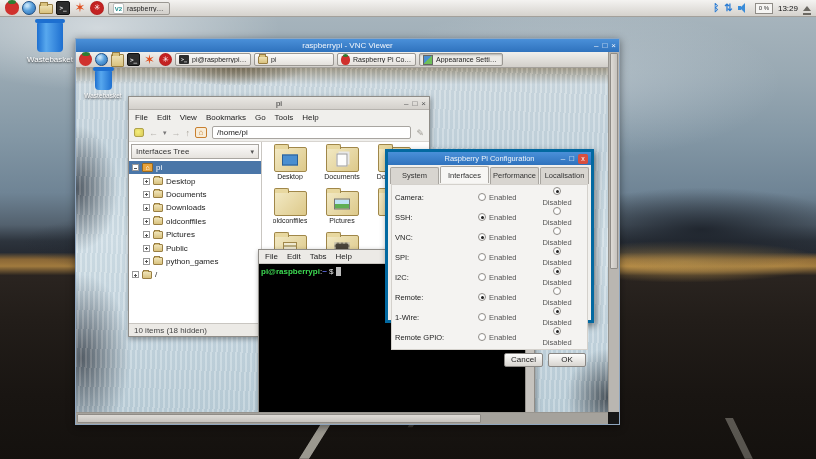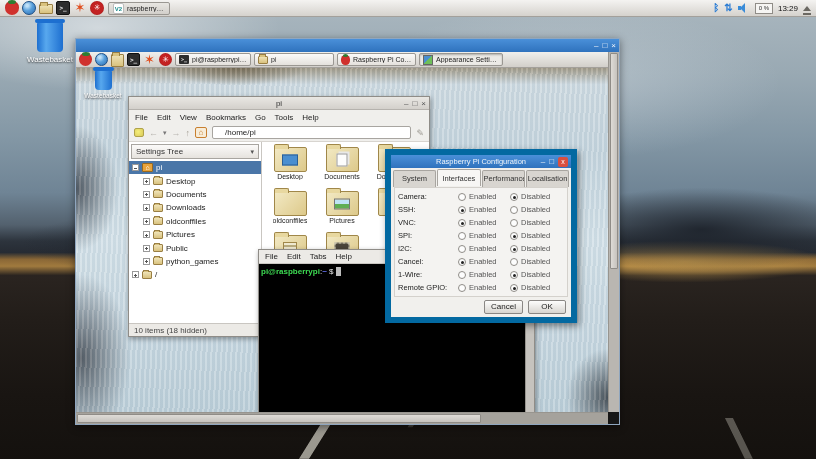--- a/index.html
+++ b/index.html
@@ -128,21 +128,21 @@
     background:#f0efec;border:1px solid #8f8c87;z-index:1;box-shadow:1px 2px 5px rgba(0,0,0,.35);display:flex;flex-direction:column;}
   .fm-titlebar{height:13px;background:linear-gradient(#e9e7e3,#d3d0cb);border-bottom:1px solid #b5b2ad;
     display:flex;align-items:center;font-size:8px;color:#333;position:relative;}
   .fm-titlebar .title{flex:1;text-align:center;}
   .fm-titlebar .win-controls{color:#555;}
   .fm-menubar{height:14px;display:flex;align-items:center;gap:9px;padding:0 6px;font-size:8px;color:#222;background:#f0efec;}
   .fm-toolbar{height:18px;display:flex;align-items:center;gap:5px;padding:0 5px;background:#f0efec;border-bottom:1px solid #d8d5d0;}
   .tbi{font-size:9px;line-height:10px;color:#b8b5b0;}
   .tbi-newtab{width:10px;height:9px;background:radial-gradient(circle at 40% 40%,#f5ef7a,#d9c95a);border:1px solid #b0a34a;border-radius:2px;}
   .tbi-home{width:12px;height:11px;border:1px solid #c87f2f;border-radius:2px;background:#f7ecd8;color:#c87f2f;font-size:8px;line-height:10px;text-align:center;}
-  .fm-path{flex:1;height:13px;background:#fff;border:1px solid #a8a5a0;border-radius:2px;font-size:8px;color:#222;padding:0 12px;line-height:11px;}
+  .fm-path{flex:1;height:13px;background:#fff;border:1px solid #a8a5a0;border-radius:2px;font-size:8px;color:#222;padding:0 4px;line-height:11px;}
   .fm-content{flex:1;display:flex;min-height:0;}
   .fm-sidebar{width:133px;background:#fff;border-right:1px solid #c9c6c1;display:flex;flex-direction:column;}
   .dir-combo{height:15px;margin:2px;border:1px solid #a8a5a0;background:linear-gradient(#fbfaf9,#e6e3de);
     display:flex;align-items:center;font-size:8px;color:#333;padding:0 4px;}
   .dir-combo .chev{margin-left:auto;font-size:7px;color:#555;}
   .tree{flex:1;overflow:hidden;font-size:8px;color:#222;}
   .tree-row{display:flex;align-items:center;gap:3px;height:13.4px;padding-left:3px;white-space:nowrap;}
   .tree-row.child{padding-left:14px;}
   .tree-row.sel{background:var(--selection-blue);color:#fff;}
   .expander{width:7px;height:7px;border:1px solid #999;background:#fff;position:relative;flex:0 0 auto;}
@@ -174,37 +174,37 @@
   .term-body{flex:1;position:relative;background:#000;font:8px "DejaVu Sans Mono",monospace;padding:3px 2px;}
   .term-scroll{position:absolute;right:0;top:0;bottom:0;width:9px;background:#c6c3be;border-left:1px solid #98958f;}
   .term-scroll .thumb{position:absolute;left:1px;right:1px;top:1px;height:34%;background:#a8a5a0;border-radius:1px;}
   .prompt-user{color:var(--terminal-green);font-weight:bold;}
   .prompt-colon{color:#e6e6e6;}
   .prompt-path{color:var(--terminal-blue);font-weight:bold;}
   .prompt-symbol{color:#e6e6e6;}
   .term-cursor{display:inline-block;width:5px;height:9px;background:#bdbdbd;vertical-align:text-bottom;margin-left:2px;}
 
   
-  .cfg-dialog{position:absolute;left:309px;top:97px;width:192px;height:174px;
-    background:#f1f0ed;border:6px solid #0369a1;z-index:3;display:flex;flex-direction:column;box-shadow:2px 3px 7px rgba(0,0,0,.45);}
+  .cfg-dialog{position:absolute;left:309px;top:97px;width:209px;height:174px;
+    background:#f1f0ed;border:3px solid #0369a1;z-index:3;display:flex;flex-direction:column;box-shadow:2px 3px 7px rgba(0,0,0,.45);}
   .cfg-titlebar{height:13px;background:linear-gradient(var(--titlebar-blue),#2f72bd);display:flex;align-items:center;
     color:#eef4fa;font-size:7.5px;position:relative;flex:0 0 auto;}
   .cfg-titlebar .title{flex:1;text-align:center;}
   .cfg-close{width:10px;height:10px;background:var(--dialog-close-red);border-radius:2px;color:#fff;
     font-size:7px;line-height:9px;text-align:center;}
   .cfg-tabs{display:flex;padding:2px 2px 0 2px;gap:1px;flex:0 0 auto;}
   .cfg-tab{flex:1;font-size:7.5px;color:#333;text-align:center;padding:3px 1px;background:#d8d5d0;
     border:1px solid #a8a5a0;border-bottom:none;border-radius:2px 2px 0 0;white-space:nowrap;overflow:hidden;}
   .cfg-tab.active{background:#f7f6f4;position:relative;top:-1px;padding-top:4px;}
   .cfg-rows{flex:1;margin:0 3px;border:1px solid #d4d1cc;background:#f4f3f1;padding:2px 3px;display:flex;flex-direction:column;justify-content:space-around;}
   .cfg-row{display:flex;align-items:center;font-size:7.5px;color:#222;}
   .cfg-row .cfg-label{flex:1;}
   .cfg-opt{display:flex;align-items:center;gap:3px;color:#555;}
   .opt-enabled{width:52px;}
-  .opt-disabled{width:54px;}
+  .opt-disabled{width:54px;flex-direction:column;}
   .radio{width:8px;height:8px;border:1px solid #8f8c87;border-radius:50%;background:#fdfdfd;position:relative;flex:0 0 auto;}
   .radio.sel::after{content:"";position:absolute;left:2px;top:2px;width:3px;height:3px;border-radius:50%;background:#222;}
   .cfg-buttons{height:20px;display:flex;align-items:center;justify-content:flex-end;gap:5px;padding:0 5px;flex:0 0 auto;}
   .cfg-btn{min-width:38px;height:14px;border:1px solid #8a8784;border-radius:2px;background:linear-gradient(#fdfdfc,#d8d5d0);
     font-size:8px;color:#222;text-align:center;line-height:12px;padding:0 6px;}
 </style>
 </head>
 <body>
 
 <div class="screen">
@@ -237,20 +237,21 @@
     </div>
   </div>
 
   <div class="wastebasket wb-outer">
     <div class="trash"></div>
     <div class="wb-label">Wastebasket</div>
   </div>
 
   <div class="vnc-window">
     <div class="vnc-titlebar">
+      <span class="title">raspberrypi - VNC Viewer</span>
       <span class="win-controls">
         <span>–</span>
         <span>□</span>
         <span>×</span>
       </span>
     </div>
     <div class="vnc-body">
       <div class="remote-view">
         <div class="inner-wallpaper"></div>
 
@@ -310,21 +311,21 @@
             <span class="tbi" style="font-size:7px;color:#777;">▾</span>
             <span class="tbi">→</span>
             <span class="tbi" style="color:#a9a49a;">↑</span>
             <span class="tbi-home">⌂</span>
             <span class="fm-path">/home/pi</span>
             <span class="tbi" style="color:#9a978f;">✎</span>
           </div>
           <div class="fm-content">
             <div class="fm-sidebar">
               <div class="dir-combo">
-                <span>Settings Tree</span>
+                <span>Interfaces Tree</span>
                 <span class="chev">▾</span>
               </div>
               <div class="tree">
                 <div class="tree-row sel">
                   <span class="expander"></span>
                   <span class="tree-home">⌂</span>
                   <span>pi</span>
                 </div>
                 <div class="tree-row child">
                     <span class="expander plus"></span>
@@ -500,21 +501,21 @@
               <span class="cfg-opt opt-enabled">
                   <span class="radio"></span>
                   <span>Enabled</span>
                 </span>
               <span class="cfg-opt opt-disabled">
                   <span class="radio sel"></span>
                   <span>Disabled</span>
                 </span>
             </div>
             <div class="cfg-row">
-              <span class="cfg-label">Cancel:</span>
+              <span class="cfg-label">Remote:</span>
               <span class="cfg-opt opt-enabled">
                   <span class="radio sel"></span>
                   <span>Enabled</span>
                 </span>
               <span class="cfg-opt opt-disabled">
                   <span class="radio"></span>
                   <span>Disabled</span>
                 </span>
             </div>
             <div class="cfg-row">

